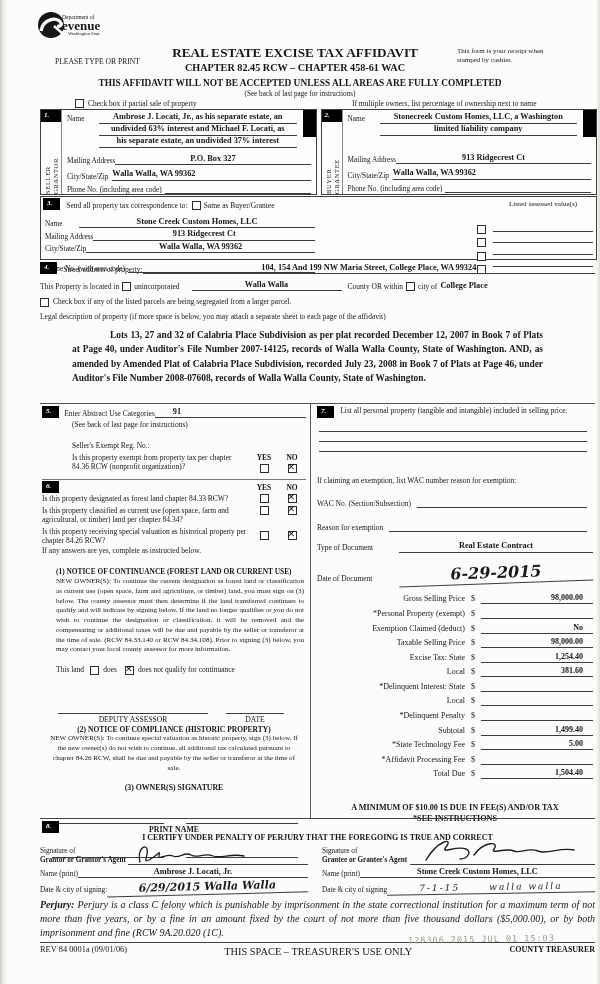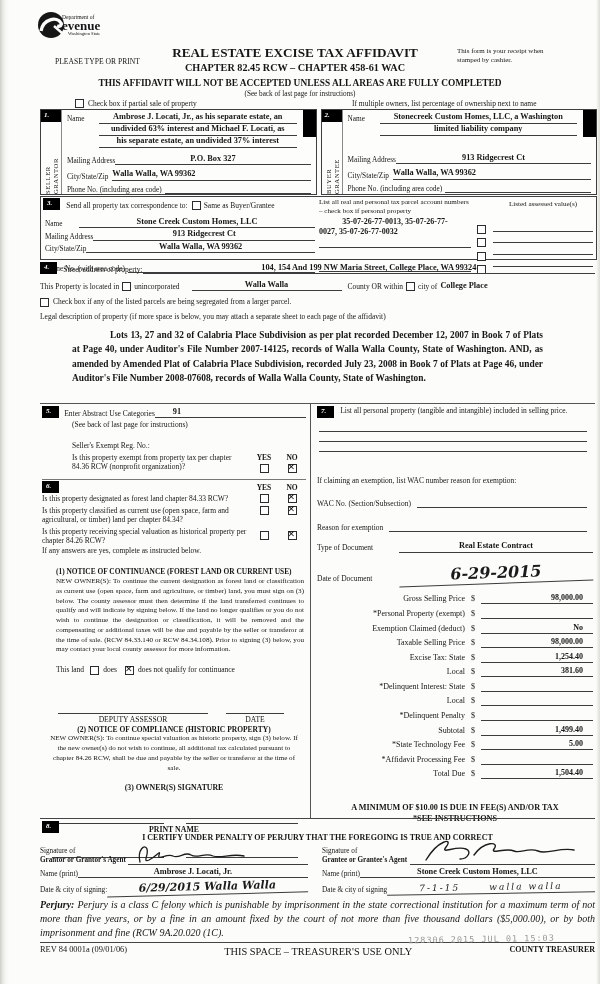--- a/index.html
+++ b/index.html
@@ -167,28 +167,20 @@
       </div>
       <div class="frow" style="margin-top:1px;">
         <span class="lbl">City/State/Zip</span>
         <span class="ul grow val c">Walla Walla, WA 99362</span>
       </div>
       <div class="frow" style="margin-top:10px;text-align:center;">
         <span class="lbl">Phone No. (with area code)</span>
         <span class="ul grow" style="height:9px;margin-left:3px;"></span>
       </div>
     </div>
-    <div class="abs" style="left:278px;top:1px;width:152px;">
-      <div style="font-size:7.1px;">List all real and personal tax parcel account numbers – check box if personal property</div>
-      <div class="b c" style="font-size:8px;margin-top:1px;">35-07-26-77-0013, 35-07-26-77-</div>
-      <div class="b" style="font-size:8px;">0027, 35-07-26-77-0032</div>
-      <div class="ul" style="height:10px;"></div>
-      <div class="ul" style="height:11px;"></div>
-      <div class="ul" style="height:11px;"></div>
-    </div>
     <div class="abs" style="left:436px;top:28px;">
       <div><span class="cb"></span></div>
       <div style="margin-top:3px;"><span class="cb"></span></div>
       <div style="margin-top:3px;"><span class="cb"></span></div>
       <div style="margin-top:3px;"><span class="cb"></span></div>
     </div>
     <div class="abs" style="left:452px;top:3px;width:100px;">
       <div class="c" style="font-size:7.1px;">Listed assessed value(s)</div>
       <div class="ul" style="height:22px;"></div>
       <div class="ul" style="height:10px;"></div>

